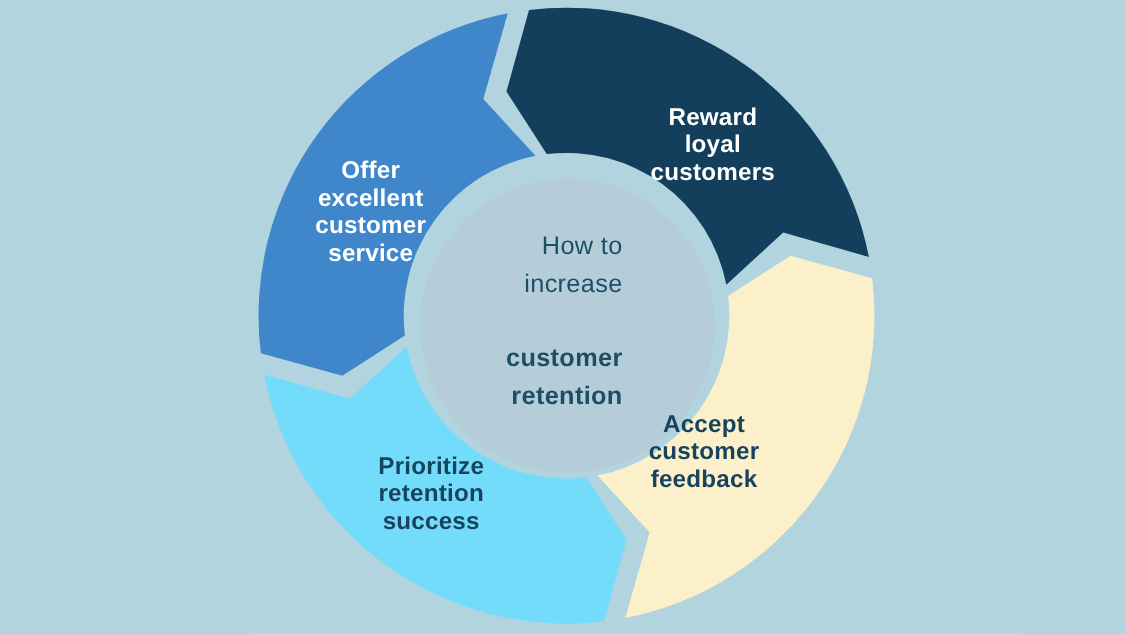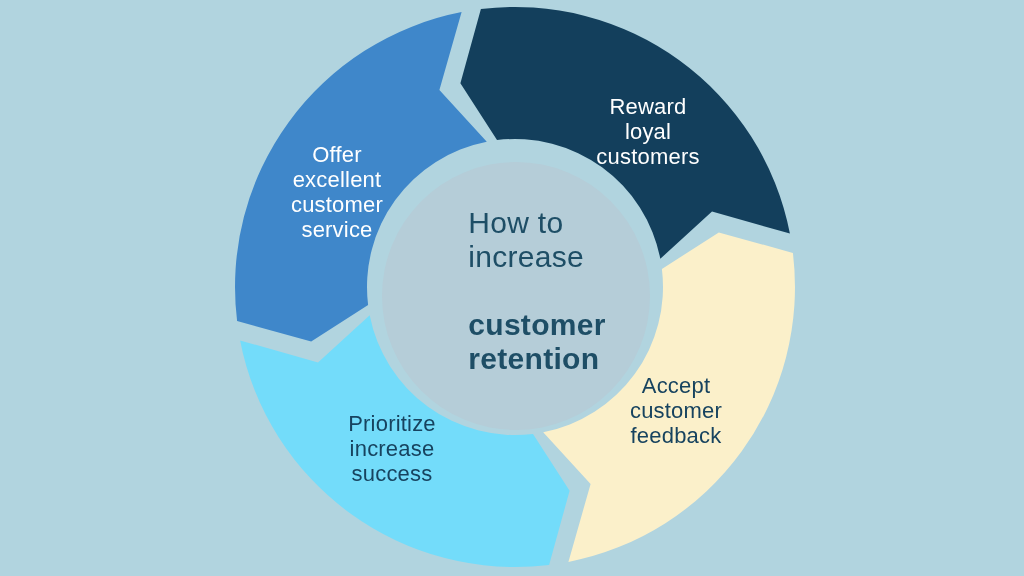--- a/index.html
+++ b/index.html
@@ -9,40 +9,40 @@
     width:1024px; height:576px;
     overflow:hidden;
     background:#b1d4df;
   }
   .stage svg { position:absolute; left:0; top:0; }
 
   .seg-label {
     position:absolute;
     transform:translate(-50%,-50%);
     text-align:center;
-    font-weight:400;
+    font-weight:700;
     font-size:22px;
     line-height:25px;
     letter-spacing:0.2px;
     white-space:pre-line;
   }
   .label-light { color:#ffffff; }
   .label-dark  { color:#17435f; }
   .label-offer      { left:337px; top:192px; }
   .label-reward     { left:648px; top:131px; }
-  .label-accept     { left:676px; top:410px; }
+  .label-accept     { left:640px; top:410px; }
   .label-prioritize { left:392px; top:448px; }
 
   .center-title {
     position:absolute;
-    left:537px; top:291px;
+    left:513px; top:291px;
     transform:translate(-50%,-50%);
-    text-align:left;
+    text-align:right;
     color:#1e4e66;
-    font-size:30px;
+    font-size:23px;
     line-height:34px;
     letter-spacing:0.3px;
     white-space:pre-line;
   }
   .center-title .regular { font-weight:400; }
   .center-title .bold    { font-weight:700; }
 </style>
 </head>
 <body>
 
@@ -69,21 +69,21 @@
 
   <div class="seg-label label-light label-reward">Reward
 loyal
 customers</div>
 
   <div class="seg-label label-dark label-accept">Accept
 customer
 feedback</div>
 
   <div class="seg-label label-dark label-prioritize">Prioritize
-increase
+retention
 success</div>
 
   <div class="center-title">
     <div class="regular">How to
 increase</div>
     <div class="bold">customer
 retention</div>
   </div>
 
 </div>

